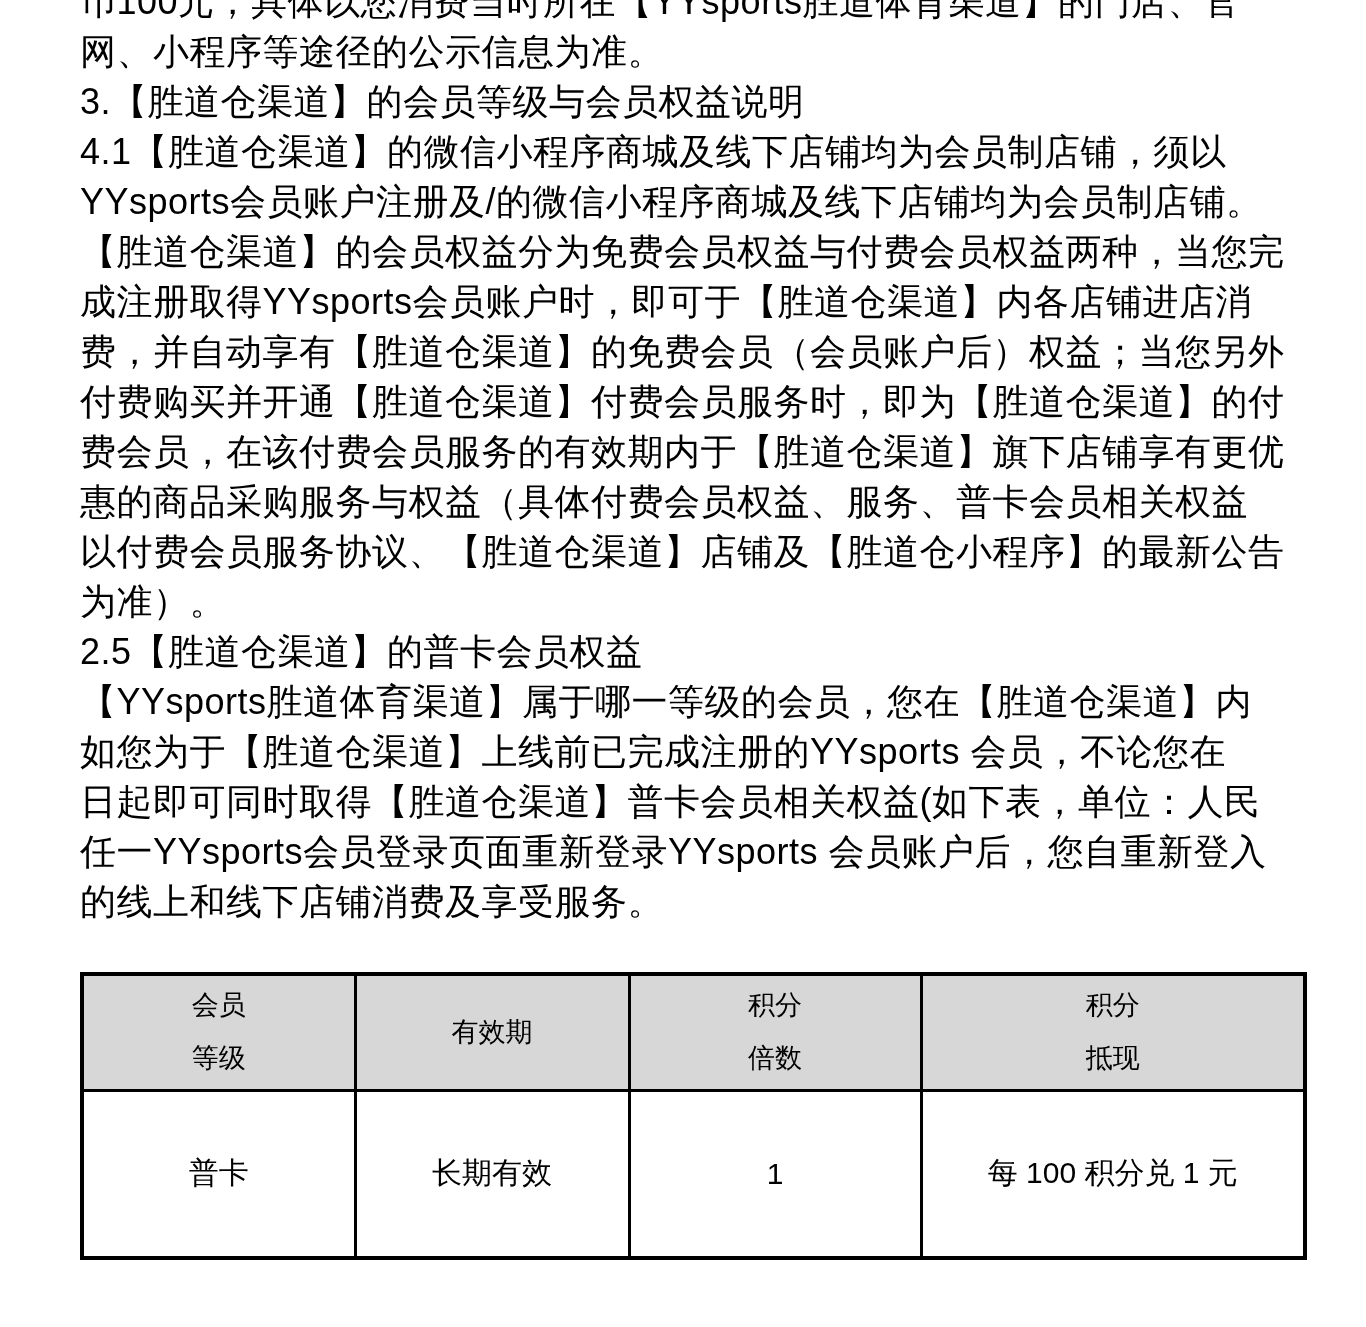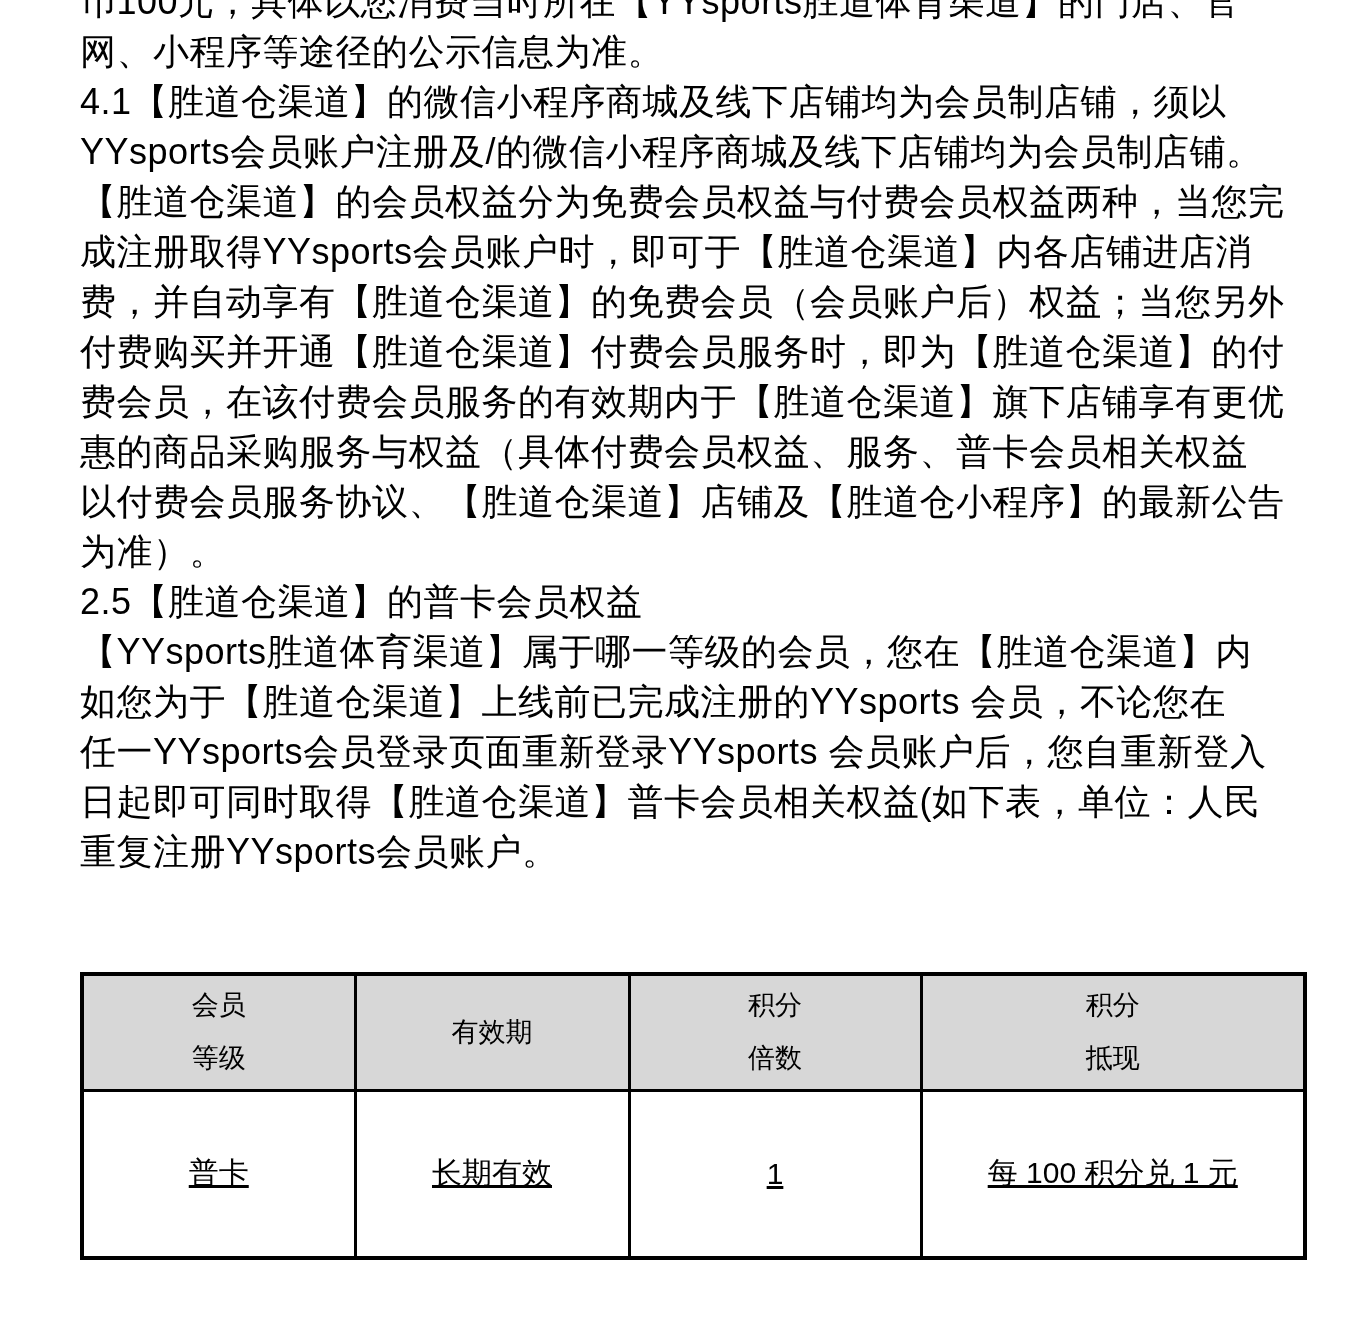--- a/index.html
+++ b/index.html
@@ -42,48 +42,49 @@
     font-weight: normal;
     padding: 0;
   }
   table.mtable thead tr { height: 116px; }
   table.mtable th {
     background: var(--header-bg, #d7d7d7);
     font-size: 27px;
   }
   table.mtable th .hline { line-height: 53px; }
   table.mtable tbody tr { height: 168px; }
-  table.mtable td { font-size: 30px; text-decoration: underline; }
+  table.mtable td { font-size: 30px; }
   col.c1 { width: 273px; }
   col.c2 { width: 274px; }
   col.c3 { width: 292px; }
   col.c4 { width: 384px; }
 </style>
 </head>
 <body style="--page-bg: #ffffff; --text-color: #000000; --header-bg: #d7d7d7; --border-color: #000000;">
 
 <div class="doc">
     <div class="line">币100元，具体以您消费当时所在【YYsports胜道体育渠道】的门店、官</div>
     <div class="line">网、小程序等途径的公示信息为准。</div>
+    <div class="line">3.【胜道仓渠道】的会员等级与会员权益说明</div>
     <div class="line">4.1【胜道仓渠道】的微信小程序商城及线下店铺均为会员制店铺，须以</div>
     <div class="line">YYsports会员账户注册及/的微信小程序商城及线下店铺均为会员制店铺。</div>
     <div class="line">【胜道仓渠道】的会员权益分为免费会员权益与付费会员权益两种，当您完</div>
     <div class="line">成注册取得YYsports会员账户时，即可于【胜道仓渠道】内各店铺进店消</div>
     <div class="line">费，并自动享有【胜道仓渠道】的免费会员（会员账户后）权益；当您另外</div>
     <div class="line">付费购买并开通【胜道仓渠道】付费会员服务时，即为【胜道仓渠道】的付</div>
     <div class="line">费会员，在该付费会员服务的有效期内于【胜道仓渠道】旗下店铺享有更优</div>
     <div class="line">惠的商品采购服务与权益（具体付费会员权益、服务、普卡会员相关权益</div>
     <div class="line">以付费会员服务协议、【胜道仓渠道】店铺及【胜道仓小程序】的最新公告</div>
     <div class="line">为准）。</div>
     <div class="line">2.5【胜道仓渠道】的普卡会员权益</div>
     <div class="line">【YYsports胜道体育渠道】属于哪一等级的会员，您在【胜道仓渠道】内</div>
     <div class="line">如您为于【胜道仓渠道】上线前已完成注册的YYsports 会员，不论您在</div>
+    <div class="line">日起即可同时取得【胜道仓渠道】普卡会员相关权益(如下表，单位：人民</div>
     <div class="line">任一YYsports会员登录页面重新登录YYsports 会员账户后，您自重新登入</div>
-    <div class="line">日起即可同时取得【胜道仓渠道】普卡会员相关权益(如下表，单位：人民</div>
-    <div class="line">重复注册YYsports会员账户。</div>
+    <div class="line">的线上和线下店铺消费及享受服务。</div>
   </div>
 
 <table class="mtable">
   <colgroup>
     <col class="c1">
       <col class="c2">
       <col class="c3">
       <col class="c4">
   </colgroup>
   <thead>

